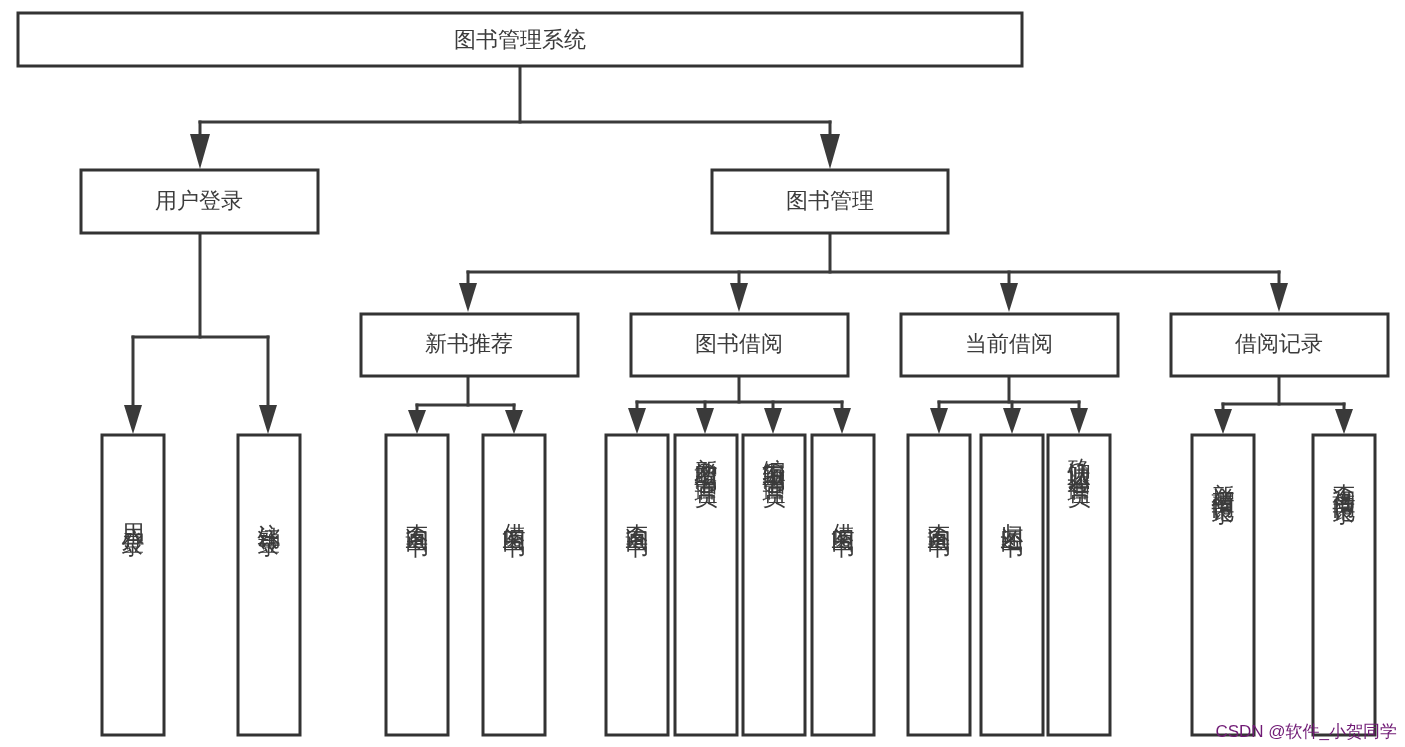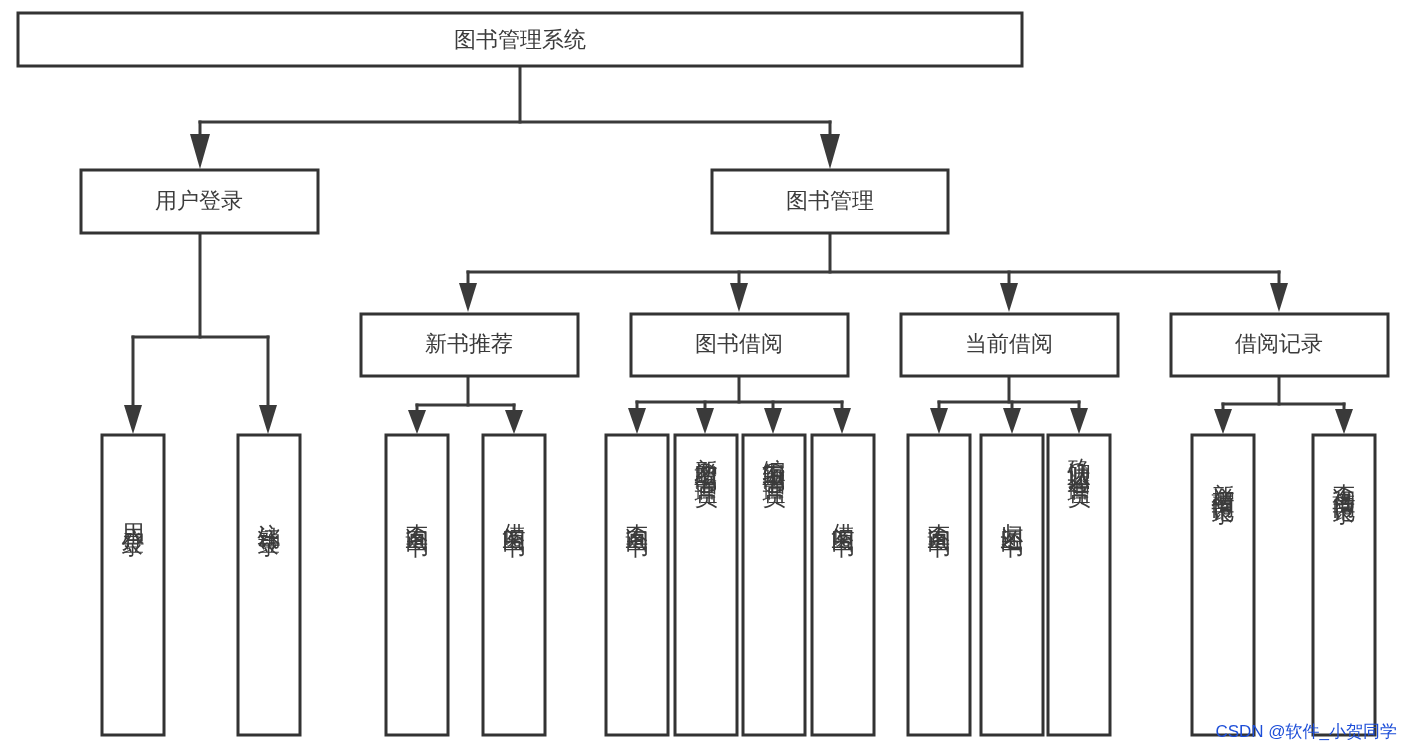--- a/index.html
+++ b/index.html
@@ -63,21 +63,21 @@
     display: flex;
     justify-content: center;
     pointer-events: none;
   }
   .watermark {
     position: absolute;
     right: 8px;
     bottom: 4px;
     font-family: "Liberation Sans", "DejaVu Sans", sans-serif;
     font-size: 17px;
-    color: #1d4ed8;
+    color: #701a75;
     white-space: nowrap;
     user-select: none;
   }
 </style>
 </head>
 <body>
 
 <div id="diagram-root">
 
   <svg id="tree-svg" viewBox="0 0 1405 747" xmlns="http://www.w3.org/2000/svg">

